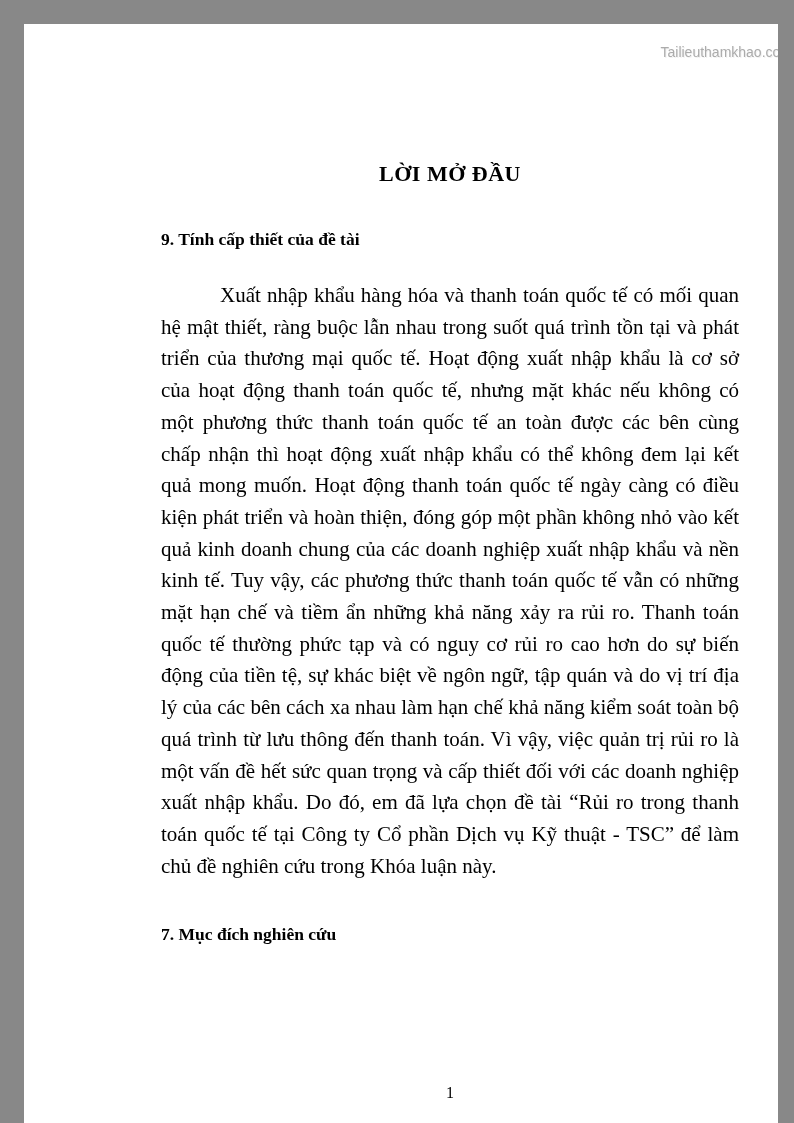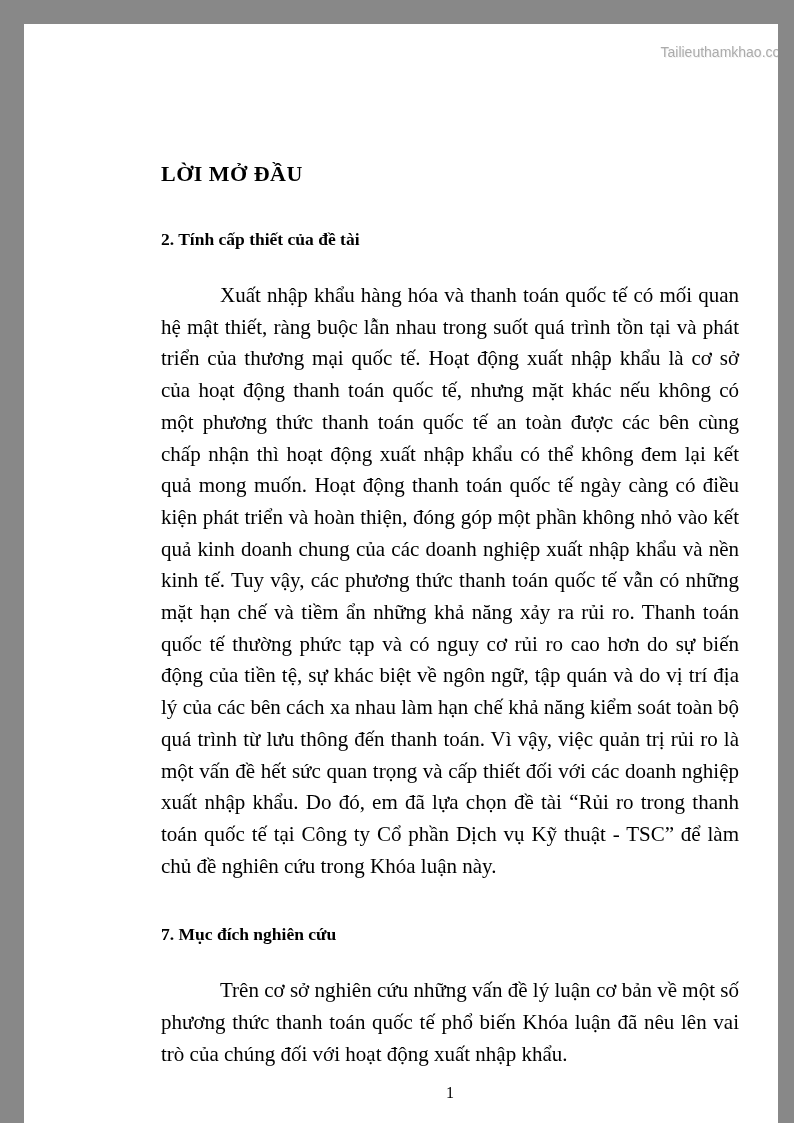--- a/index.html
+++ b/index.html
@@ -24,21 +24,21 @@
     text-shadow: 1px 1px 0 #f2f2f2;
   }
   .content {
     position: absolute;
     left: 113px;
     top: 0;
     width: 618px;
   }
   .doc-title {
     margin-top: 116px;
-    text-align: left;
+    text-align: center;
     font-size: 22px;
     font-weight: bold;
     letter-spacing: 0.5px;
     line-height: 27px;
   }
   .section-heading {
     margin-top: 25px;
     margin-bottom: 13px;
     font-size: 17.5px;
     font-weight: bold;
@@ -64,26 +64,25 @@
 <body>
 
 <div class="page">
 
   <div class="watermark">Tailieuthamkhao.com</div>
 
   <div class="content">
 
     <div class="doc-title">LỜI MỞ ĐẦU</div>
 
-    <div class="section-heading">2. Tính cấp thiết của đề tài</div>
+    <div class="section-heading">9. Tính cấp thiết của đề tài</div>
 
     <p class="body-para">Xuất nhập khẩu hàng hóa và thanh toán quốc tế có mối quan hệ mật thiết, ràng buộc lẫn nhau trong suốt quá trình tồn tại và phát triển của thương mại quốc tế. Hoạt động xuất nhập khẩu là cơ sở của hoạt động thanh toán quốc tế, nhưng mặt khác nếu không có một phương thức thanh toán quốc tế an toàn được các bên cùng chấp nhận thì hoạt động xuất nhập khẩu có thể không đem lại kết quả mong muốn. Hoạt động thanh toán quốc tế ngày càng có điều kiện phát triển và hoàn thiện, đóng góp một phần không nhỏ vào kết quả kinh doanh chung của các doanh nghiệp xuất nhập khẩu và nền kinh tế. Tuy vậy, các phương thức thanh toán quốc tế vẫn có những mặt hạn chế và tiềm ẩn những khả năng xảy ra rủi ro. Thanh toán quốc tế thường phức tạp và có nguy cơ rủi ro cao hơn do sự biến động của tiền tệ, sự khác biệt về ngôn ngữ, tập quán và do vị trí địa lý của các bên cách xa nhau làm hạn chế khả năng kiểm soát toàn bộ quá trình từ lưu thông đến thanh toán. Vì vậy, việc quản trị rủi ro là một vấn đề hết sức quan trọng và cấp thiết đối với các doanh nghiệp xuất nhập khẩu. Do đó, em đã lựa chọn đề tài “Rủi ro trong thanh toán quốc tế tại Công ty Cổ phần Dịch vụ Kỹ thuật - TSC” để làm chủ đề nghiên cứu trong Khóa luận này.</p>
 
     <div class="section-heading">7. Mục đích nghiên cứu</div>
 
-    <p class="body-para">Trên cơ sở nghiên cứu những vấn đề lý luận cơ bản về một số phương thức thanh toán quốc tế phổ biến Khóa luận đã nêu lên vai trò của chúng đối với hoạt động xuất nhập khẩu.</p>
 
 
   </div>
 
   <div class="page-number">1</div>
 
 </div>
 
 </body></html>

